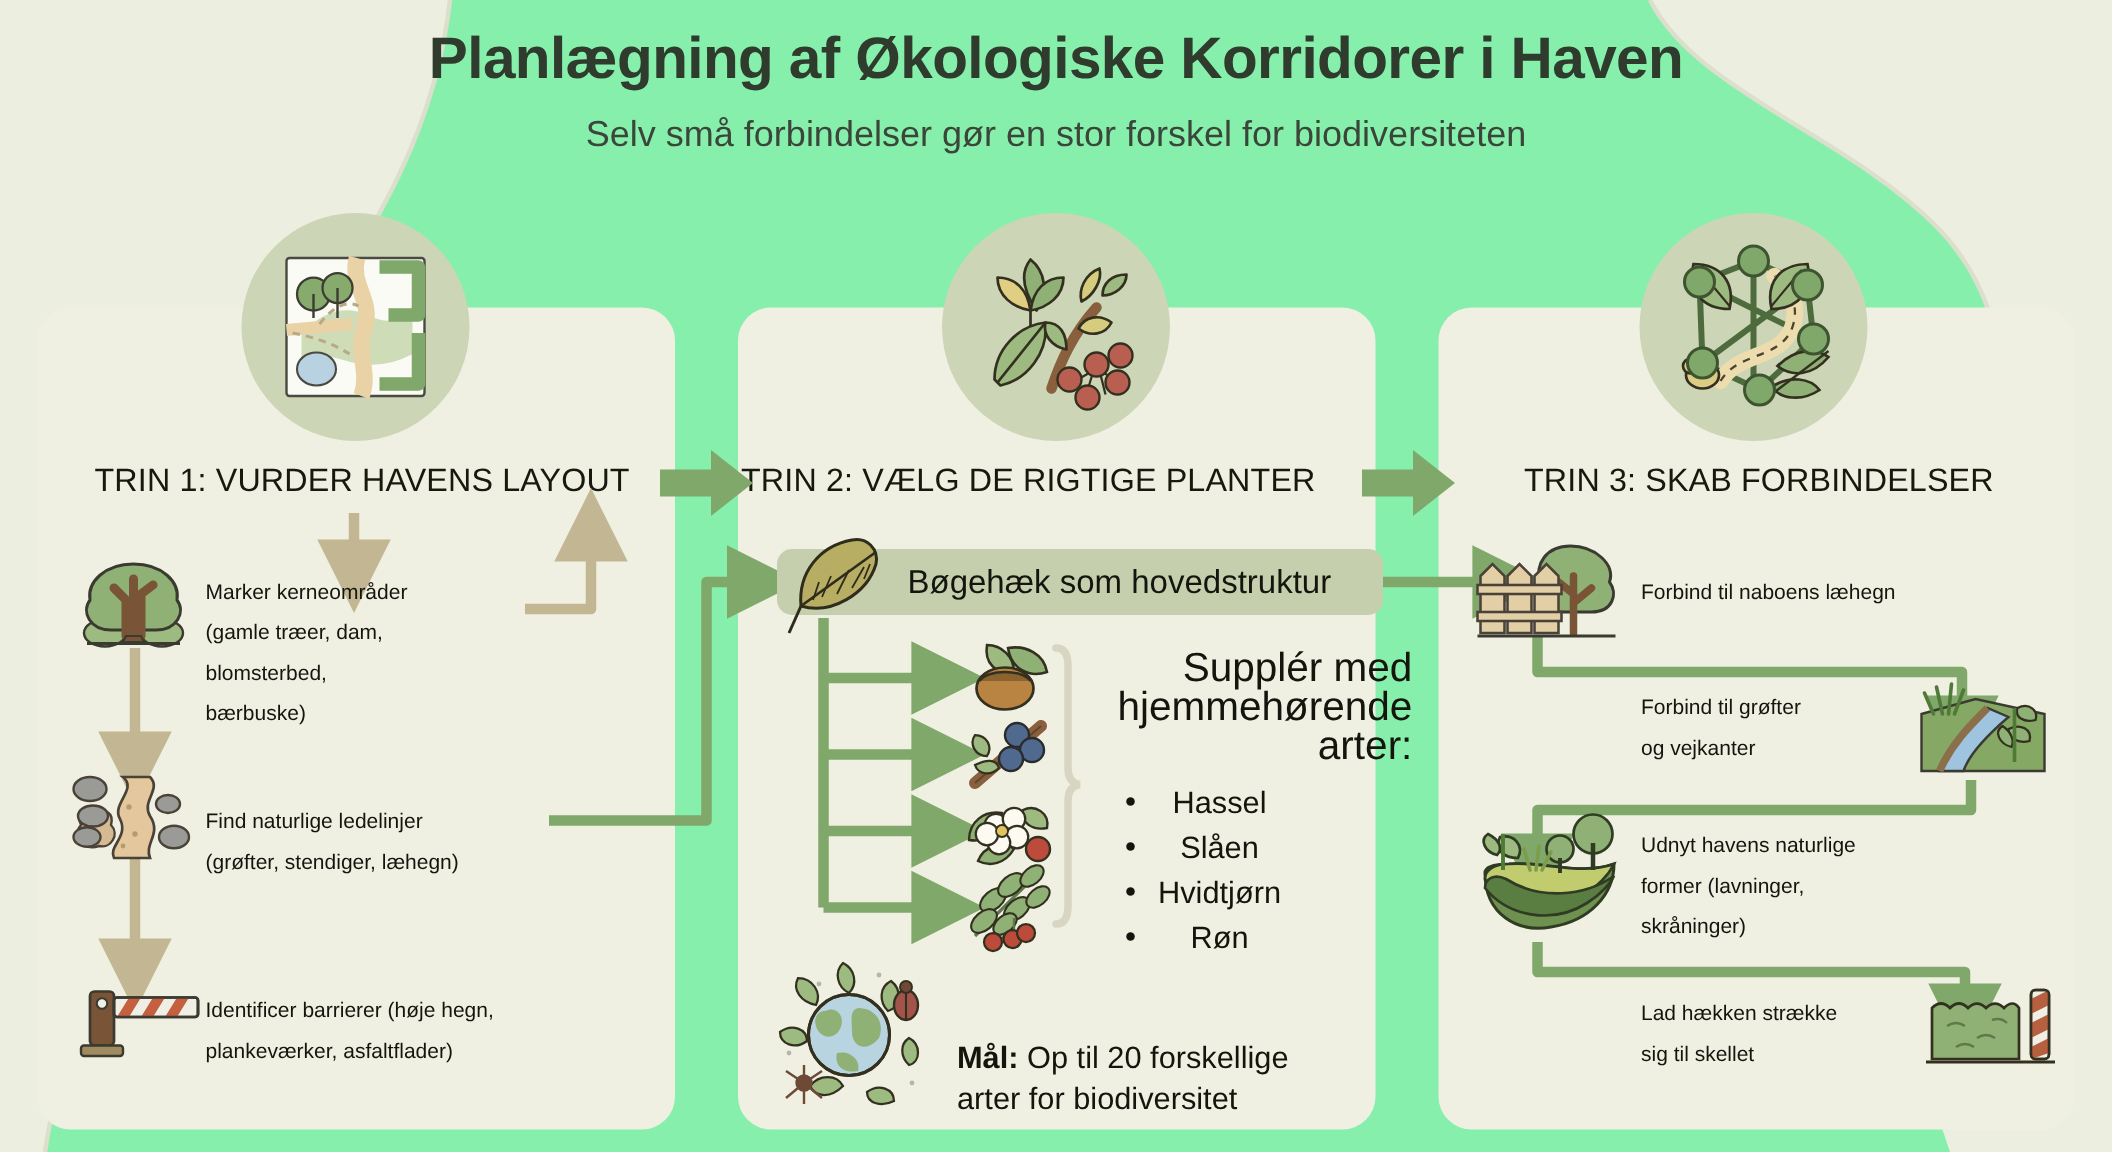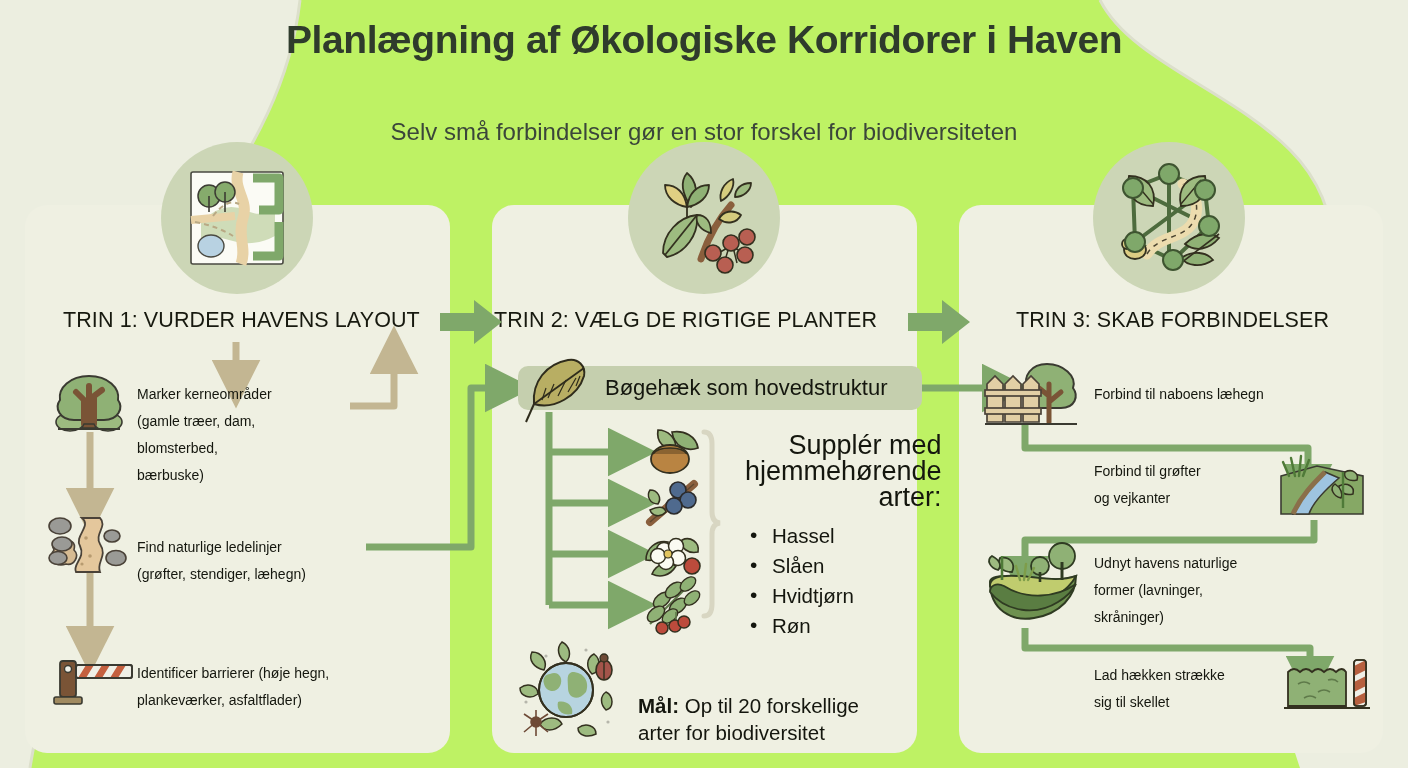--- a/index.html
+++ b/index.html
@@ -5,38 +5,37 @@
   * { box-sizing: border-box; margin: 0; padding: 0; }
   html, body {
     width: 1408px; height: 768px;
     overflow: hidden;
     font-family: "Liberation Sans", sans-serif;
     background: #fbfbf6;
   }
   #stage {
     position: relative;
     width: 1408px; height: 768px;
-    background: #bef264;
+    background: #86efac;
     overflow: hidden;
   }
   .bg-blob { position: absolute; pointer-events: none; }
 
   
   .title {
     position: absolute; left: 0; top: 18px; width: 1408px;
     text-align: center;
     font-size: 39px; font-weight: bold; letter-spacing: -0.4px;
     color: #2f3b2c;
   }
   .subtitle {
     position: absolute; left: 0; top: 76px; width: 1408px;
     text-align: center;
     font-size: 24px; font-weight: normal;
     color: #3b463a;
-    margin-top: 42px;
   }
 
   
   .panel {
     position: absolute; top: 205px; height: 548px;
     background: #eff0e2;
     border-radius: 22px;
   }
   #panel1 { left: 25px;   width: 425px; }
   #panel2 { left: 492px;  width: 425px; }
@@ -86,21 +85,21 @@
     position: absolute; left: 605px; top: 375px;
     font-size: 22px; color: #14160e; white-space: nowrap;
   }
 
   .list-head {
     position: absolute; left: 745px; top: 432px;
     font-size: 27px; line-height: 26px; color: #14160e;
     white-space: pre-line;
     text-align: right;
   }
-  .species { position: absolute; left: 748px; top: 521px; }
+  .species { position: absolute; left: 748px; top: 521px; text-align: center; }
   .species li {
     list-style: none; font-size: 20.5px; line-height: 30px;
     color: #14160e; position: relative; padding-left: 24px;
   }
   .species li::before {
     content: "•"; position: absolute; left: 2px; top: -1px; font-size: 21px;
   }
 
   .goal {
     position: absolute; left: 627px; top: 665px;

